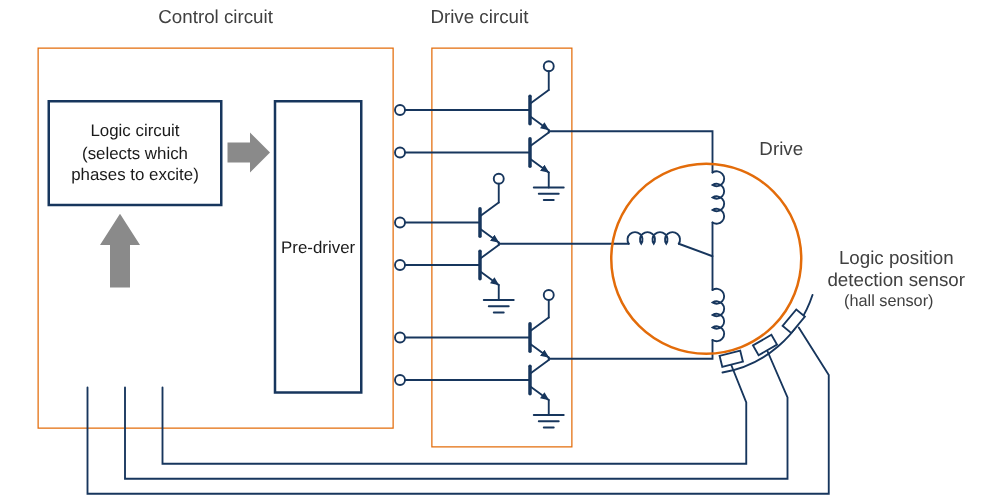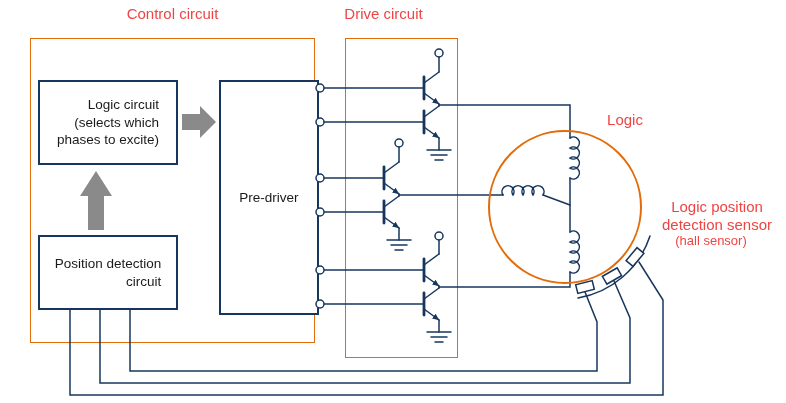--- a/index.html
+++ b/index.html
@@ -22,24 +22,24 @@
     border: 2px solid #17365d;
     background: #ffffff;
     display: flex;
     align-items: center;
     justify-content: center;
     text-align: center;
     font-size: 13.5px;
     color: #1a1a1a;
     line-height: 1.3;
   }
-  .nbox span { white-space: pre-line; text-align: right; }
+  .nbox span { white-space: pre-line; }
   .olabel {
     position: absolute;
-    color: #ef4444;
+    color: #404040;
     font-size: 15px;
     text-align: center;
     white-space: pre-line;
     line-height: 1.2;
   }
   svg.circuit { position: absolute; left: 0; top: 0; }
   .w line, .w path, .w polyline {
     stroke: #17365d;
     stroke-width: 1.5;
     fill: none;
@@ -57,26 +57,22 @@
 <div class="canvas">
 
   <div class="obox" style="left:30px; top:38px; width:285px; height:305px;"></div>
   <div class="obox" style="left:345px; top:38px; width:113px; height:320px;"></div>
 
   <div class="nbox" style="left:38px; top:80px; width:140px; height:85px;">
     <span>Logic circuit
 (selects which
 phases to excite)</span>
   </div>
-  <div class="nbox" style="left:219px; top:80px; width:100px; height:235px;">
+  <div class="nbox" style="left:219px; top:80px; width:71px; height:235px;">
     <span>Pre-driver</span>
-  </div>
-  <div class="nbox" style="left:38px; top:235px; width:140px; height:75px;">
-    <span>Position detection
-circuit</span>
   </div>
 
   <svg class="circuit" width="786" height="403" viewBox="0 0 786 403">
     <defs>
       <marker id="ah" viewBox="0 0 8 8" refX="6.5" refY="3" markerWidth="8" markerHeight="8" orient="auto" markerUnits="userSpaceOnUse">
         <path d="M0,0 L7,3 L0,6 Z" fill="#17365d"></path>
       </marker>
     </defs>
 
     <polygon class="garrow" points="182,114 200,114 200,106 216,122 200,138 200,130 182,130"></polygon>
@@ -187,18 +183,18 @@
       <g>
         <polyline points="585,292 597,322 597,371 130,371 130,310"></polyline>
         <polyline points="614,281 630,318 630,383 100,383 100,310"></polyline>
         <polyline points="639,262 663,300 663,395 70,395 70,310"></polyline>
       </g>
     </g>
   </svg>
 
   <div class="olabel" style="left:30px; top:5px; width:285px;">Control circuit</div>
   <div class="olabel" style="left:327px; top:5px; width:113px;">Drive circuit</div>
-  <div class="olabel" style="left:575px; top:111px; width:100px;">Logic</div>
+  <div class="olabel" style="left:575px; top:111px; width:100px;">Drive</div>
   <div class="olabel" style="left:648px; top:198px; width:138px;">Logic position
 detection sensor</div>
   <div class="olabel" style="left:648px; top:233px; width:126px; font-size:13px;">(hall sensor)</div>
 
 </div>
 
 </body></html>

